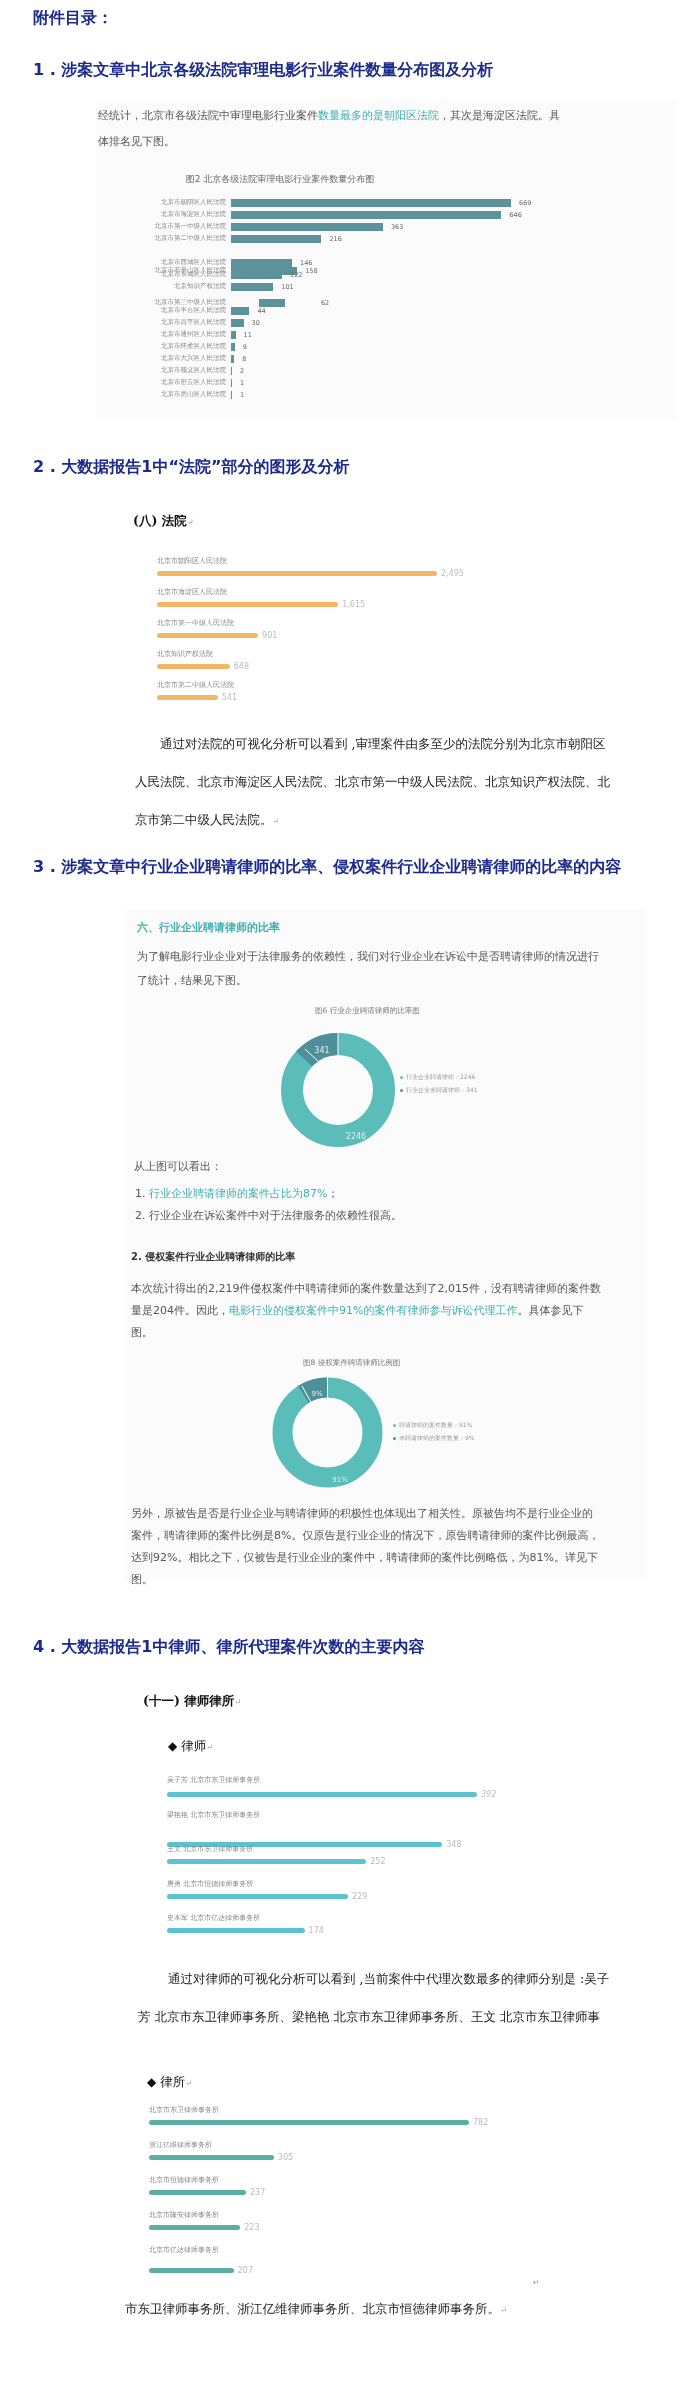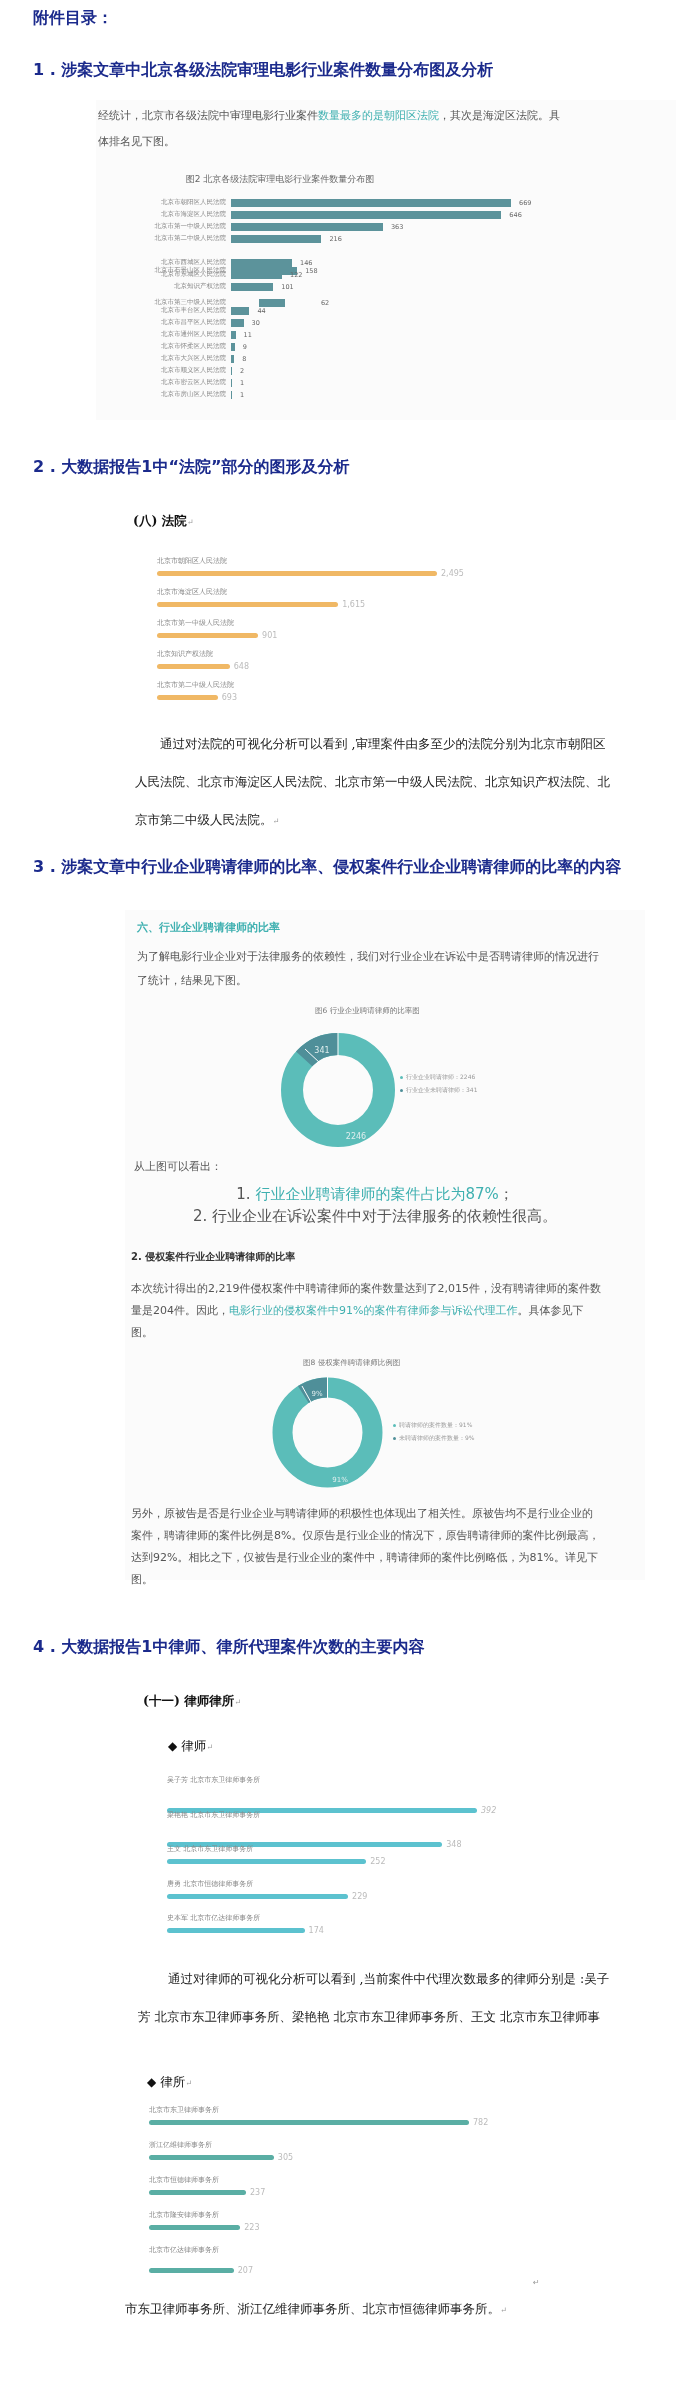--- a/index.html
+++ b/index.html
@@ -27,21 +27,21 @@
   .hb-bar { height: 5px; border-radius: 3px; }
   .hb-val { font-size: 8px; color: #bbb; margin-left: 4px; }
 
   
   .donut-title { font-size: 7.5px; color: #777; }
   .legend { font-size: 6px; color: #999; line-height: 13px; }
   .legend .dot { display: inline-block; width: 3px; height: 3px; border-radius: 50%; margin-right: 3px; vertical-align: middle; }
 
   .sub-green { color: #3fb0b0; font-size: 11px; font-weight: bold; }
   .sub-bold { font-size: 10px; color: #333; font-weight: bold; }
-  .list { font-size: 15px; color: #555; line-height: 22px; text-align: center; }
+  .list { font-size: 11px; color: #555; line-height: 22px; }
   .bullet { font-family: "DejaVu Sans", sans-serif; font-size: 12px; color: #111; }
 </style>
 </head>
 <body>
 
 <div class="abs h-main" style="top:8px;">附件目录：</div>
 
 <div class="abs h-sec" style="top:60px;">1 . 涉案文章中北京各级法院审理电影行业案件数量分布图及分析</div>
 
 <div class="abs" style="left:96px; top:100px; width:580px; height:320px; background:#fbfbfb;"></div>
@@ -168,21 +168,21 @@
       <div class="hb-label">北京知识产权法院</div>
       <div class="hb-row" style="margin-top: 3px;">
         <div class="hb-bar" style="width: 72.7214px; background: rgb(240, 184, 101);"></div>
         <div class="hb-val">648</div>
       </div>
     </div>
     <div style="position: absolute; top: 124px; left: 0px;">
       <div class="hb-label">北京市第二中级人民法院</div>
       <div class="hb-row" style="margin-top: 3px;">
         <div class="hb-bar" style="width: 60.7134px; background: rgb(240, 184, 101);"></div>
-        <div class="hb-val">693</div>
+        <div class="hb-val">541</div>
       </div>
     </div>
   </div>
 
 <div class="abs doc-text" style="left:135px; top:725px; width:510px;">
   <div style="text-indent:25px;">通过对法院的可视化分析可以看到 ,审理案件由多至少的法院分别为北京市朝阳区</div>
   <div>人民法院、北京市海淀区人民法院、北京市第一中级人民法院、北京知识产权法院、北</div>
   <div><span>京市第二中级人民法院。</span><span class="ret">↵</span></div>
 </div>
 
@@ -249,21 +249,21 @@
 
 <div class="abs h-sec" style="top:1637px;">4 . 大数据报告1中律师、律所代理案件次数的主要内容</div>
 
 <div class="abs doc-head" style="left:143px; top:1693px;"><span>(十一)  律师律所</span><span class="ret">↵</span></div>
 
 <div class="abs doc-head" style="left:168px; top:1738px; font-weight:normal;"><span class="bullet">◆</span> <span>律师</span><span class="ret">↵</span></div>
 
 <div class="abs" id="chart3" style="left:167px; top:1775px; width:360px;">
     <div style="position: absolute; top: 0px; left: 0px;">
       <div class="hb-label">吴子芳 北京市东卫律师事务所</div>
-      <div class="hb-row" style="margin-top: 21px; font-style: italic;">
+      <div class="hb-row" style="margin-top: 5px; font-style: italic;">
         <div class="hb-bar" style="width: 310px; background: rgb(92, 194, 207);"></div>
         <div class="hb-val">392</div>
       </div>
     </div>
     <div style="position: absolute; top: 34.5px; left: 0px;">
       <div class="hb-label">梁艳艳 北京市东卫律师事务所</div>
       <div class="hb-row" style="margin-top: 20px;">
         <div class="hb-bar" style="width: 275.204px; background: rgb(92, 194, 207);"></div>
         <div class="hb-val">348</div>
       </div>

